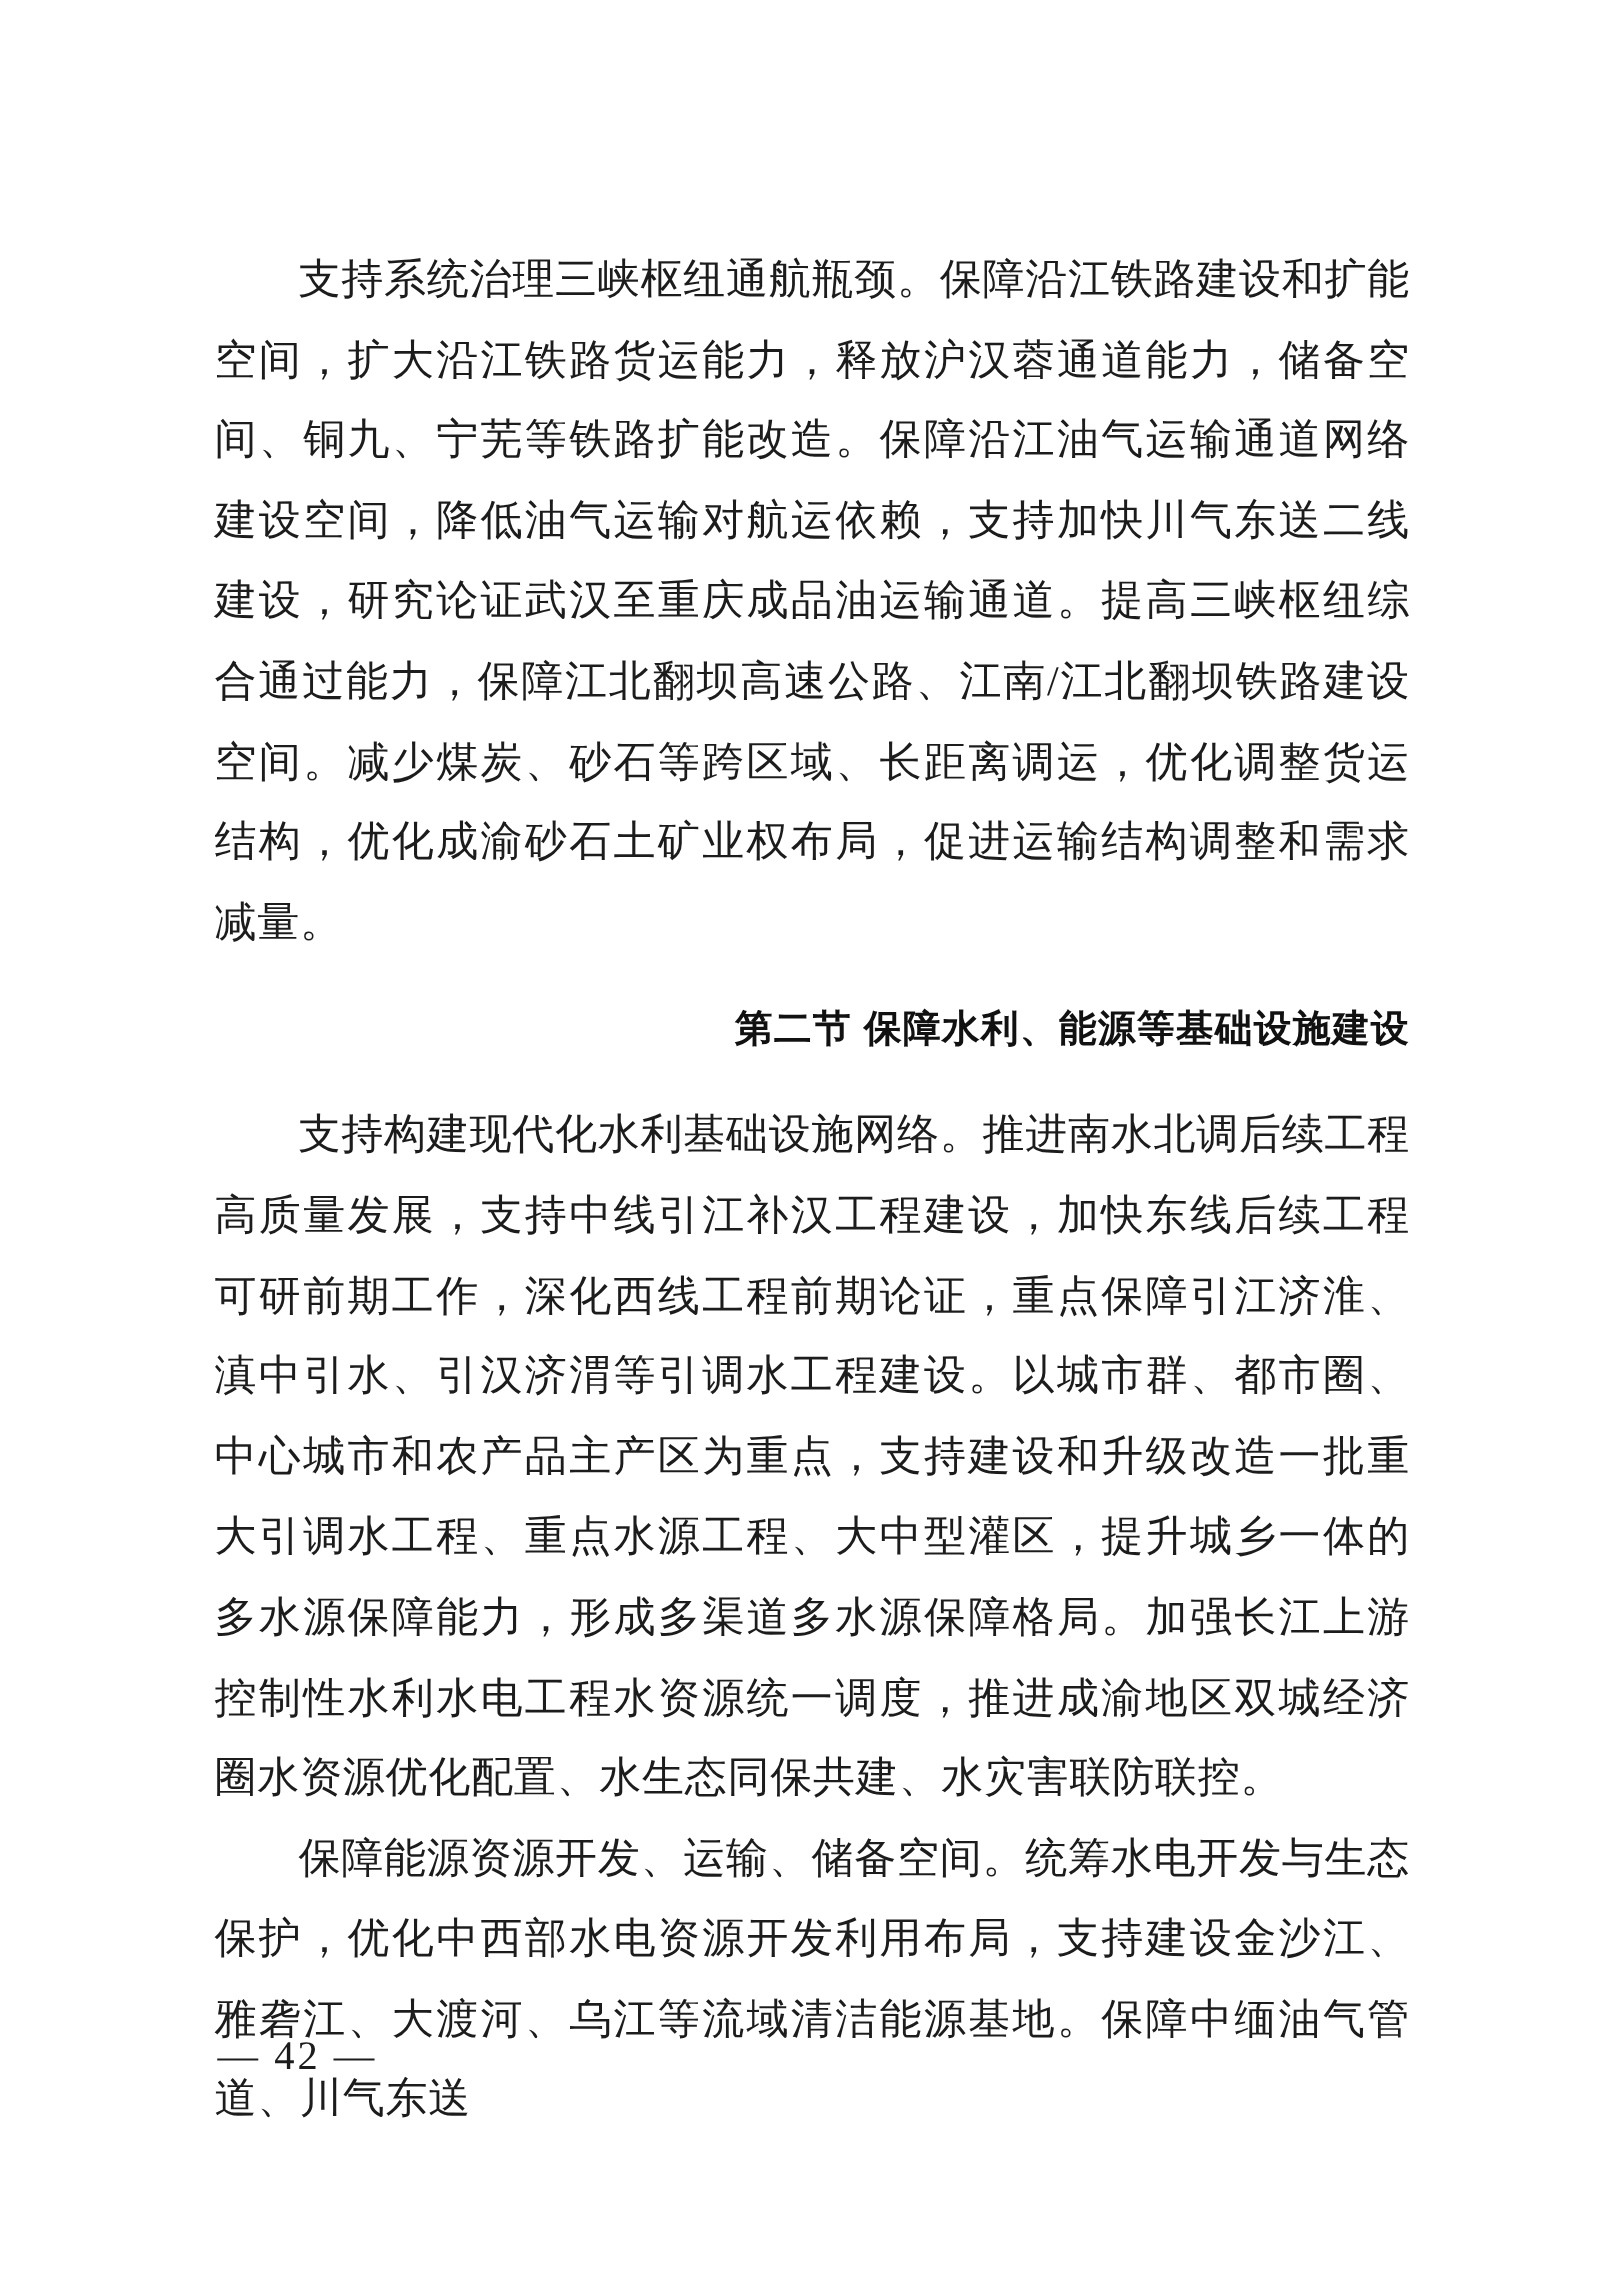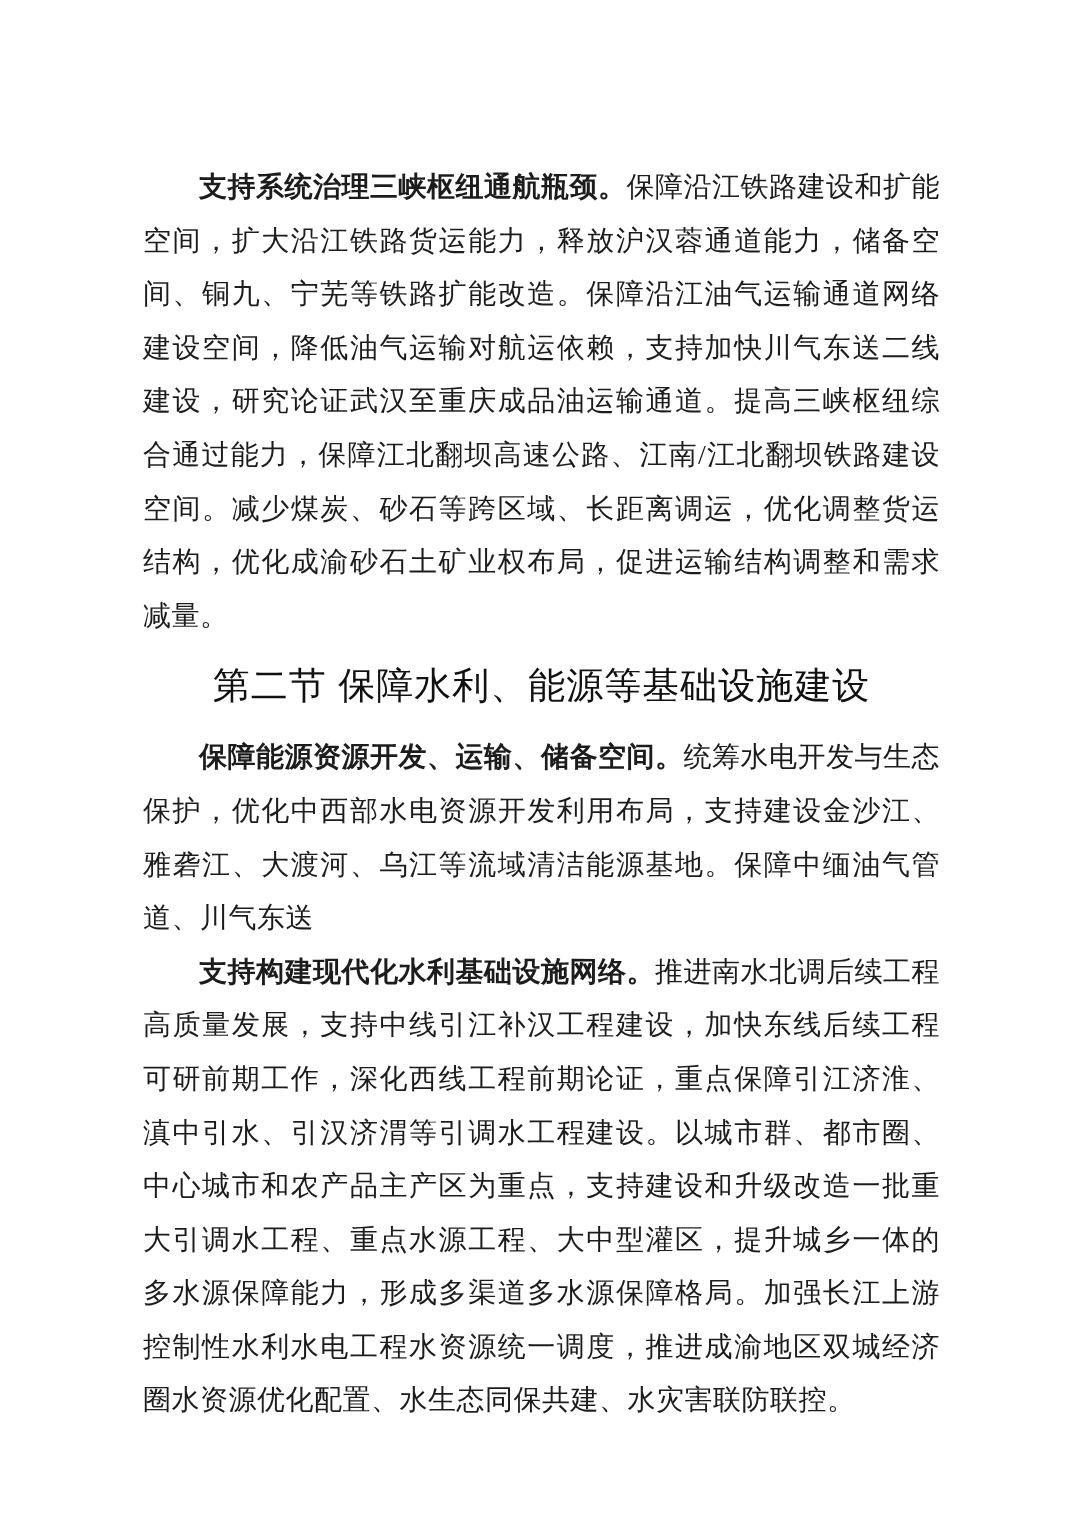--- a/index.html
+++ b/index.html
@@ -26,29 +26,29 @@
     margin: 0;
     font-size: 28px;
     line-height: 53.6px;
     text-align: justify;
     text-justify: inter-ideograph;
     text-indent: 2em;
     letter-spacing: 0.5px;
     word-break: break-all;
   }
   .para .lead {
-    font-weight: 700;
+    font-weight: 400;
   }
   .section-heading {
     margin: 17px 0 17px 0;
     font-family: "Liberation Sans", "DejaVu Sans", sans-serif;
-    font-weight: 400;
-    font-size: 37px;
+    font-weight: 700;
+    font-size: 25px;
     line-height: 54px;
-    text-align: center;
+    text-align: right;
     text-indent: 0;
     letter-spacing: 1px;
     color: #111111;
   }
   .footer {
     position: absolute;
     left: 145px;
     top: 1352px;
     width: 300px;
   }
@@ -65,22 +65,25 @@
 <div class="page">
   <div class="content">
 
     <p class="para">
       <span class="lead">支持系统治理三峡枢纽通航瓶颈。</span><span>保障沿江铁路建设和扩能空间，扩大沿江铁路货运能力，释放沪汉蓉通道能力，储备空间、铜九、宁芜等铁路扩能改造。保障沿江油气运输通道网络建设空间，降低油气运输对航运依赖，支持加快川气东送二线建设，研究论证武汉至重庆成品油运输通道。提高三峡枢纽综合通过能力，保障江北翻坝高速公路、江南/江北翻坝铁路建设空间。减少煤炭、砂石等跨区域、长距离调运，优化调整货运结构，优化成渝砂石土矿业权布局，促进运输结构调整和需求减量。</span>
     </p>
 
     <h2 class="section-heading">第二节 保障水利、能源等基础设施建设</h2>
 
     <p class="para">
-      <span class="lead">保障能源资源开发、运输、储备空间。</span><span>统筹水电开发与生态保护，优化中西部水电资源开发利用布局，支持建设金沙江、雅砻江、大渡河、乌江等流域清洁能源基地。保障中缅油气管道、川气东送</span>
+      <span class="lead">支持构建现代化水利基础设施网络。</span><span>推进南水北调后续工程高质量发展，支持中线引江补汉工程建设，加快东线后续工程可研前期工作，深化西线工程前期论证，重点保障引江济淮、滇中引水、引汉济渭等引调水工程建设。以城市群、都市圈、中心城市和农产品主产区为重点，支持建设和升级改造一批重大引调水工程、重点水源工程、大中型灌区，提升城乡一体的多水源保障能力，形成多渠道多水源保障格局。加强长江上游控制性水利水电工程水资源统一调度，推进成渝地区双城经济圈水资源优化配置、水生态同保共建、水灾害联防联控。</span>
     </p>
 
     <p class="para">
-      <span class="lead">支持构建现代化水利基础设施网络。</span><span>推进南水北调后续工程高质量发展，支持中线引江补汉工程建设，加快东线后续工程可研前期工作，深化西线工程前期论证，重点保障引江济淮、滇中引水、引汉济渭等引调水工程建设。以城市群、都市圈、中心城市和农产品主产区为重点，支持建设和升级改造一批重大引调水工程、重点水源工程、大中型灌区，提升城乡一体的多水源保障能力，形成多渠道多水源保障格局。加强长江上游控制性水利水电工程水资源统一调度，推进成渝地区双城经济圈水资源优化配置、水生态同保共建、水灾害联防联控。</span>
+      <span class="lead">保障能源资源开发、运输、储备空间。</span><span>统筹水电开发与生态保护，优化中西部水电资源开发利用布局，支持建设金沙江、雅砻江、大渡河、乌江等流域清洁能源基地。保障中缅油气管道、川气东送</span>
     </p>
 
   </div>
 
+  <div class="footer">
+    <span class="page-number">— 42 —</span>
+  </div>
 </div>
 
 </body></html>

